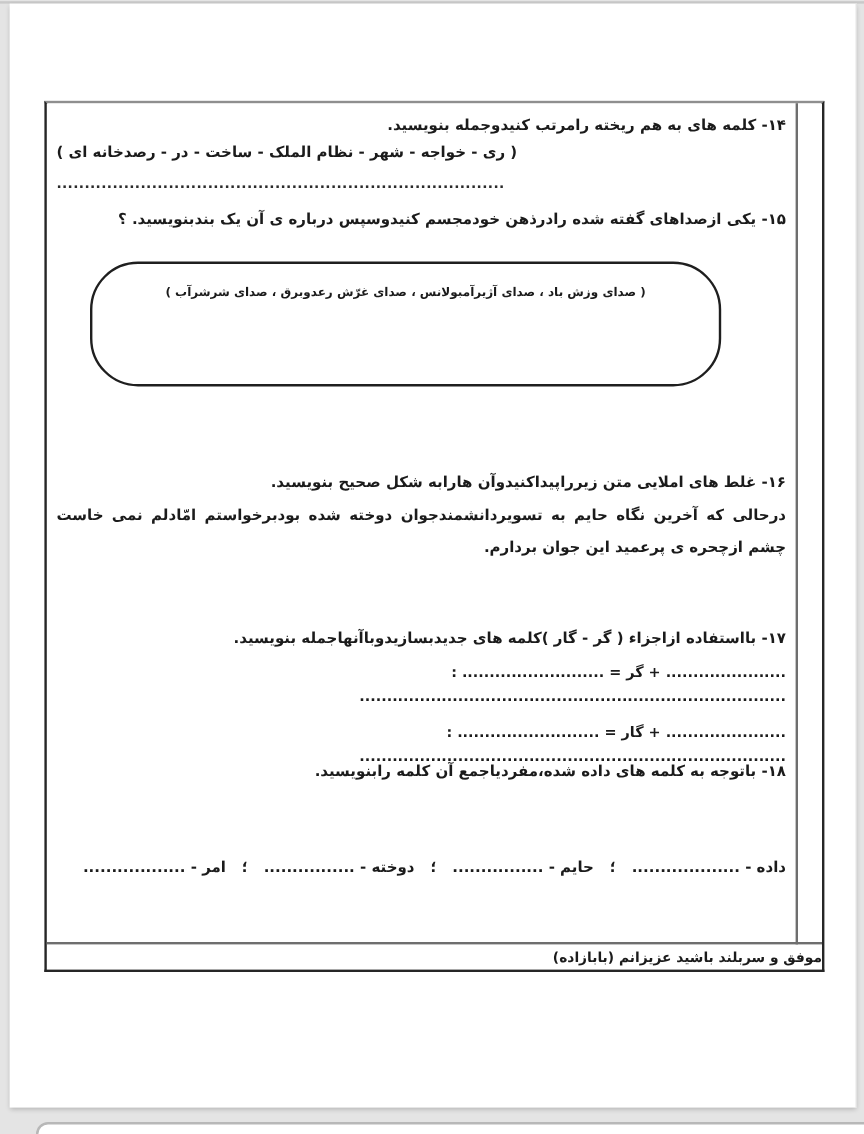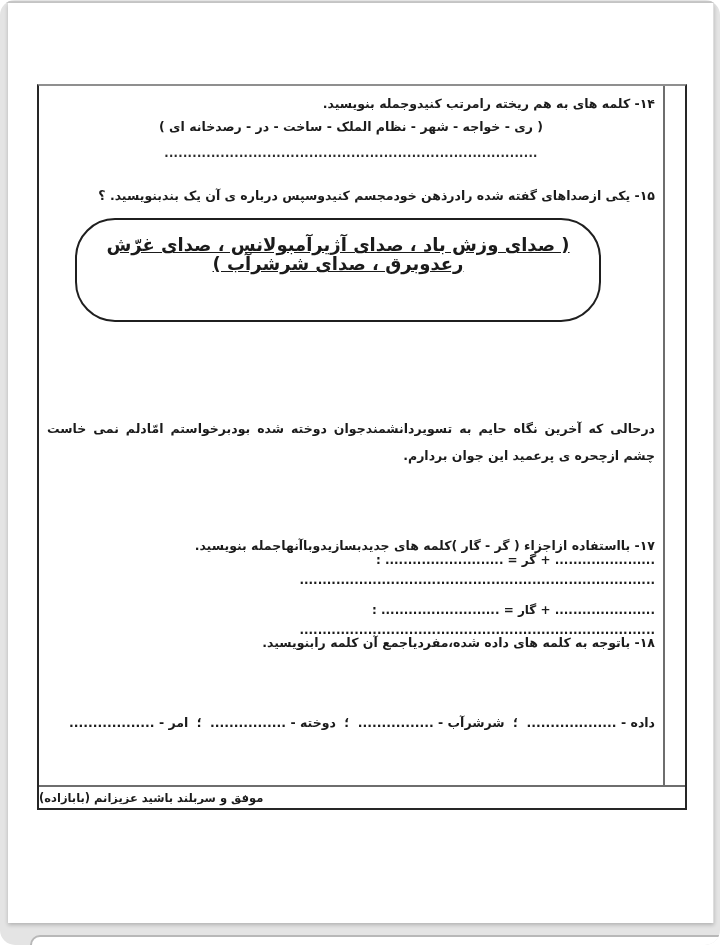--- a/index.html
+++ b/index.html
@@ -2,21 +2,20 @@
 <html lang="fa"><head>
 <meta charset="utf-8">
 <style>
   html,body{margin:0;padding:0;}
   .canvas{
     position:relative;
     width:720px;height:945px;
     background:#e4e4e4;
     overflow:hidden;
     font-family:"DejaVu Sans",sans-serif;
-    border-radius:15px;
   }
   .top-line{
     position:absolute;left:0;top:1px;width:720px;height:2px;
     background:#c9c9c9;
   }
   .page{
     position:absolute;left:8px;top:3px;width:705px;height:920px;
     background:#ffffff;
     border-right:1px solid #dedede;
     box-shadow:0 2px 4px rgba(0,0,0,0.22);
@@ -28,42 +27,42 @@
     border-top-color:#8f8f8f;
     background:#fff;
   }
   .grade-line{
     position:absolute;top:0;bottom:21px;right:20px;width:2px;
     background:#6e6e6e;
   }
   .footer-row{
     position:absolute;left:0;right:0;bottom:0;height:21px;
     border-top:2px solid #6e6e6e;
-    display:flex;align-items:center;justify-content:flex-start;
+    display:flex;align-items:center;justify-content:flex-end;
   }
   .footer-text{
     font-size:11.5px;font-weight:bold;color:#1b1b1b;direction:rtl;
   }
   .content{
     position:absolute;top:0;left:8px;right:30px;bottom:22px;
     direction:rtl;color:#1b1b1b;font-weight:bold;overflow:hidden;
   }
   .tline{position:absolute;right:0;left:0;font-size:12.5px;line-height:20px;text-align:right;}
-  .centered{text-align:center;}
+  .centered{text-align:left;}
   .dotsline{font-size:11.5px;color:#2a2a2a;letter-spacing:.3px;}
   .bubble{
     position:absolute;left:36px;top:132px;width:526px;height:104px;
     box-sizing:border-box;
     border:2.5px solid #1f1f1f;border-radius:40px;
     background:#fff;
   }
   .bubble-text{
     direction:rtl;text-align:center;
     padding:15px 26px 0 26px;
-    font-size:18px;font-weight:bold;color:#1b1b1b;line-height:19px;text-decoration:underline;
+    font-size:10px;font-weight:bold;color:#1b1b1b;line-height:19px;
   }
   .passage{
     text-align:justify;line-height:27px;
   }
   .fillrow{font-size:12px;letter-spacing:.2px;}
   .wordsrow{
     display:flex;justify-content:space-between;align-items:center;
     padding-left:22px;font-size:12.5px;
   }
   .wordsrow .sep{font-size:12.5px;}
@@ -84,33 +83,34 @@
     <div class="exam-table">
 
       <div class="grade-line"></div>
 
       <div class="content">
 
         <div class="tline" style="top:8px">۱۴- کلمه های به هم ریخته رامرتب کنیدوجمله بنویسید.</div>
         <div class="tline centered" style="top:31px">( ری - خواجه - شهر - نظام الملک - ساخت - در - رصدخانه ای )</div>
         <div class="tline centered dotsline" style="top:57px">................................................................................</div>
 
-        <div class="tline" style="top:100px">۱۵- یکی ازصداهای گفته شده رادرذهن خودمجسم کنیدوسپس درباره ی آن یک بندبنویسید. ؟</div>
+        <div class="tline" style="top:87px">۱۵- یکی ازصداهای گفته شده رادرذهن خودمجسم کنیدوسپس درباره ی آن یک بندبنویسید. ؟</div>
 
+        <div class="tline" style="top:306px">۱۶- غلط های املایی متن زیرراپیداکنیدوآن هارابه شکل صحیح بنویسید.</div>
         <div class="tline passage" style="top:329px">درحالی که آخرین نگاه حایم به تسویردانشمندجوان دوخته شده بودبرخواستم امّادلم نمی خاست چشم ازچحره ی پرعمید این جوان بردارم.</div>
 
-        <div class="tline" style="top:450px">۱۷- بااستفاده ازاجزاء ( گر - گار )کلمه های جدیدبسازیدوباآنهاجمله بنویسید.</div>
+        <div class="tline" style="top:436px">۱۷- بااستفاده ازاجزاء ( گر - گار )کلمه های جدیدبسازیدوباآنهاجمله بنویسید.</div>
         <div class="tline fillrow" style="top:514px">...................... + گار = .......................... : ..............................................................................</div>
         <div class="tline fillrow" style="top:464px">...................... + گر = .......................... : ..............................................................................</div>
 
         <div class="tline" style="top:547px">۱۸- باتوجه به کلمه های داده شده،مفردیاجمع آن کلمه رابنویسید.</div>
         <div class="tline wordsrow" style="top:627px">
           <span>داده - ...................</span>
           <span class="sep">؛</span>
-          <span>شرشرآب - ................</span>
+          <span>حایم - ................</span>
           <span class="sep">؛</span>
           <span>دوخته - ................</span>
           <span class="sep">؛</span>
           <span>امر - ..................</span>
         </div>
 
       </div>
 
       <div class="bubble">
         <div class="bubble-text">( صدای وزش باد ، صدای آژیرآمبولانس ، صدای غرّش رعدوبرق ، صدای شرشرآب )</div>

